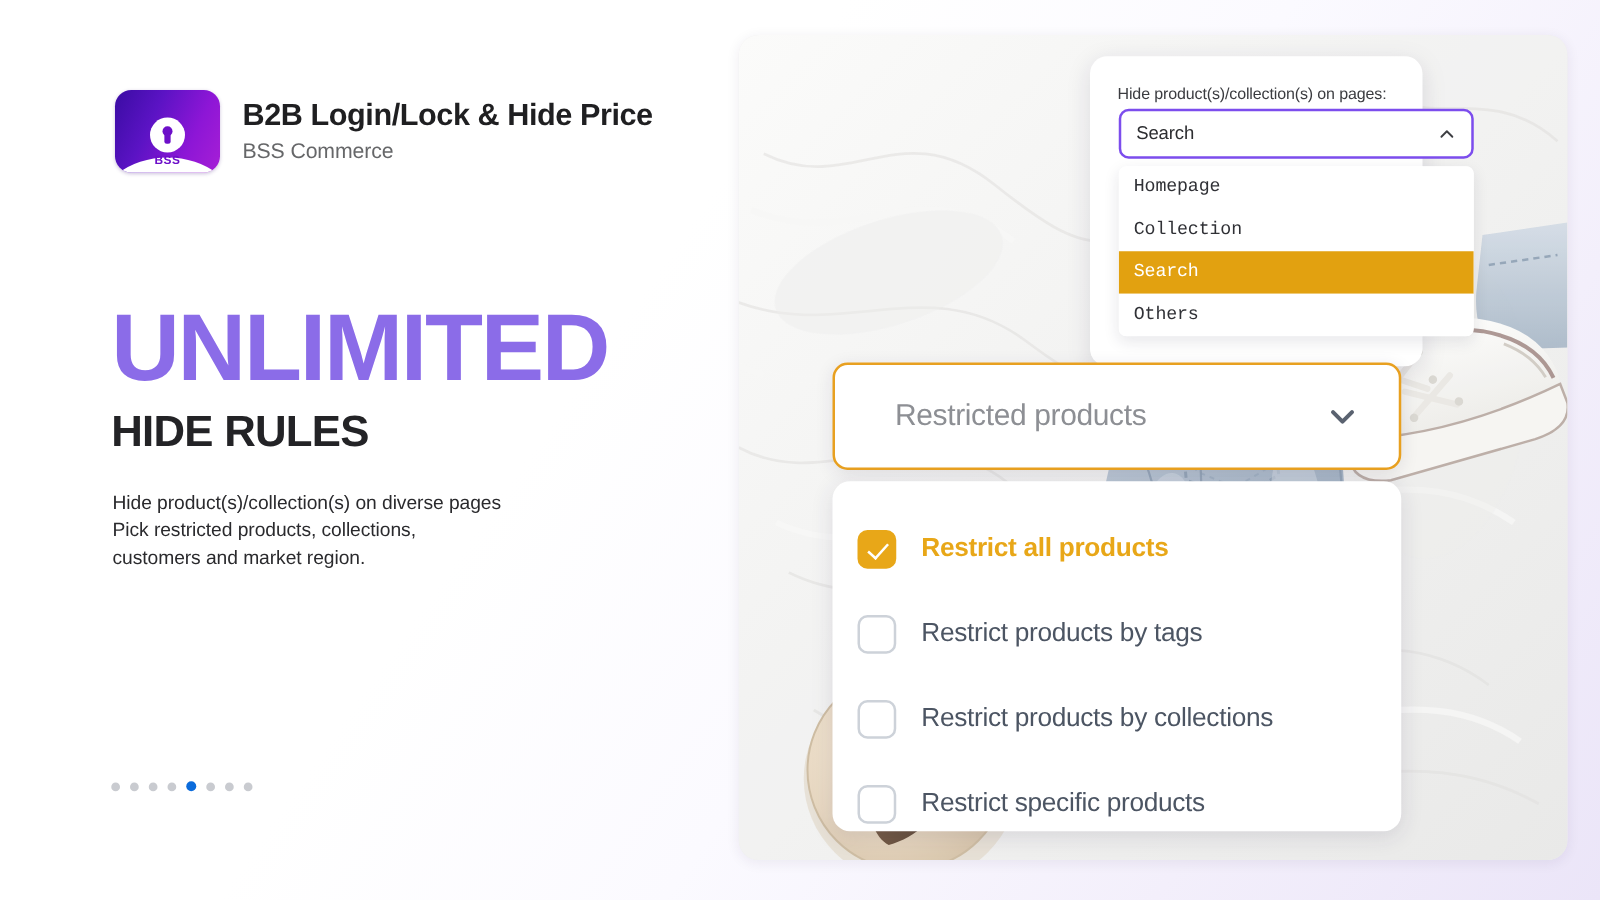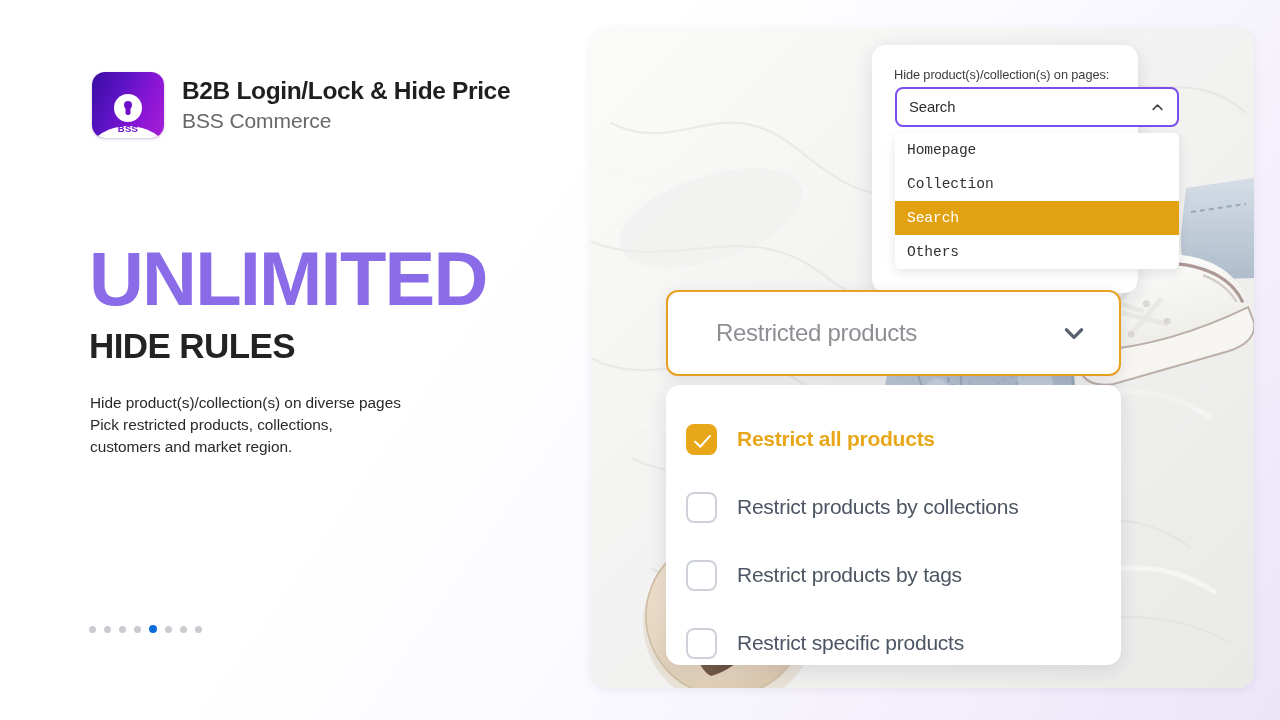--- a/index.html
+++ b/index.html
@@ -40,21 +40,21 @@
   .brand {
     position: absolute;
     left: 92px; top: 72px;
     display: flex;
     align-items: center;
     gap: 18px;
   }
 
   .brand-logo {
     position: relative;
-    width: 72px; height: 66px;
+    width: 84px; height: 66px;
     border-radius: 13px;
     background: linear-gradient(115deg, #3a0ca3 0%, #5b13c4 35%, #8d16d6 70%, #a71fd6 100%);
     overflow: hidden;
     flex: 0 0 auto;
     box-shadow: 0 1px 3px rgba(60,20,120,.25);
   }
   
   .brand-logo::after {
     content: "";
     position: absolute;
@@ -103,21 +103,21 @@
 
   .brand-text { display: flex; flex-direction: column; gap: 3px; }
   .brand-title {
     font-size: 24.5px;
     font-weight: 700;
     color: #1f1f21;
     letter-spacing: -.35px;
     line-height: 1.15;
   }
   .brand-sub {
-    font-size: 21px;
+    font-size: 17px;
     font-weight: 400;
     color: #666769;
     letter-spacing: -.1px;
   }
 
   
   .headline {
     position: absolute;
     left: 89px; top: 244px;
   }
@@ -509,25 +509,25 @@
     </svg>
   </div>
 
   <div class="rules-card" id="rules-card">
       <div class="rule-row">
         <span class="cbox checked"></span>
         <span class="rule-label active">Restrict all products</span>
       </div>
       <div class="rule-row">
         <span class="cbox"></span>
-        <span class="rule-label">Restrict products by collections</span>
+        <span class="rule-label">Restrict products by tags</span>
       </div>
       <div class="rule-row">
         <span class="cbox"></span>
-        <span class="rule-label">Restrict products by tags</span>
+        <span class="rule-label">Restrict products by collections</span>
       </div>
       <div class="rule-row">
         <span class="cbox"></span>
         <span class="rule-label">Restrict specific products</span>
       </div>
     </div>
 
 </div>
 
 </body></html>

